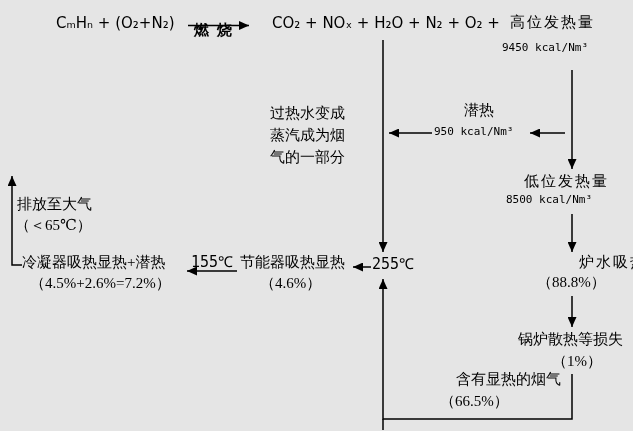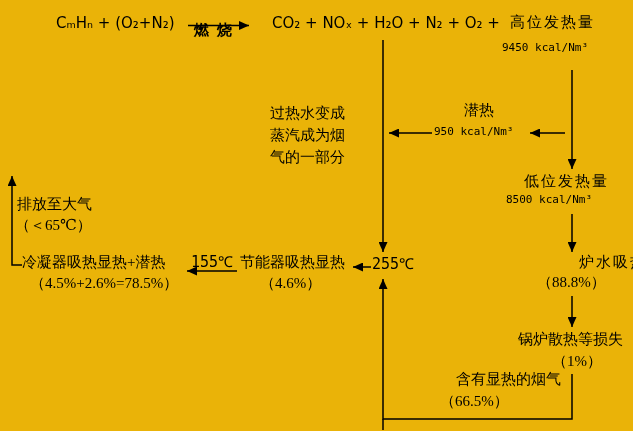--- a/index.html
+++ b/index.html
@@ -1,17 +1,17 @@
 <!DOCTYPE html>
 <html><head>
 <meta charset="utf-8">
 <style>
   html,body { margin:0; padding:0; background:#ffffff; }
   #canvas {
-    position:relative; width:633px; height:431px; background:#eab308;
+    position:relative; width:633px; height:431px; background:#e5e5e5;
     color:#000; overflow:hidden;
     font-family:"Liberation Serif","DejaVu Serif",serif;
   }
   .txt { position:absolute; white-space:nowrap; font-size:15px; line-height:1.25; }
   .formula { font-family:"DejaVu Sans","Liberation Sans",sans-serif; font-size:15px; }
   .value { font-family:"DejaVu Sans Mono","Liberation Mono",monospace; font-size:11px; }
   .temp { font-family:"DejaVu Sans Mono","Liberation Mono",monospace; font-size:15px; }
   .bold { font-weight:bold; }
   svg.lines { position:absolute; left:0; top:0; }
 
@@ -95,18 +95,18 @@
   <div class="txt" data-name="flue-sensible-label">含有显热的烟气</div>
   <div class="txt" data-name="flue-sensible-value">（66.5%）</div>
 
   <div class="txt temp" data-name="temp-255-label">255℃</div>
   <div class="txt temp" data-name="temp-155-label">155℃</div>
 
   <div class="txt" data-name="economizer-label">节能器吸热显热</div>
   <div class="txt" data-name="economizer-value">（4.6%）</div>
 
   <div class="txt" data-name="condenser-label">冷凝器吸热显热+潜热</div>
-  <div class="txt" data-name="condenser-value">（4.5%+2.6%=78.5%）</div>
+  <div class="txt" data-name="condenser-value">（4.5%+2.6%=7.2%）</div>
 
   <div class="txt" data-name="exhaust-label">排放至大气</div>
   <div class="txt" data-name="exhaust-value">（＜65℃）</div>
 
 </div>
 
 </body></html>

